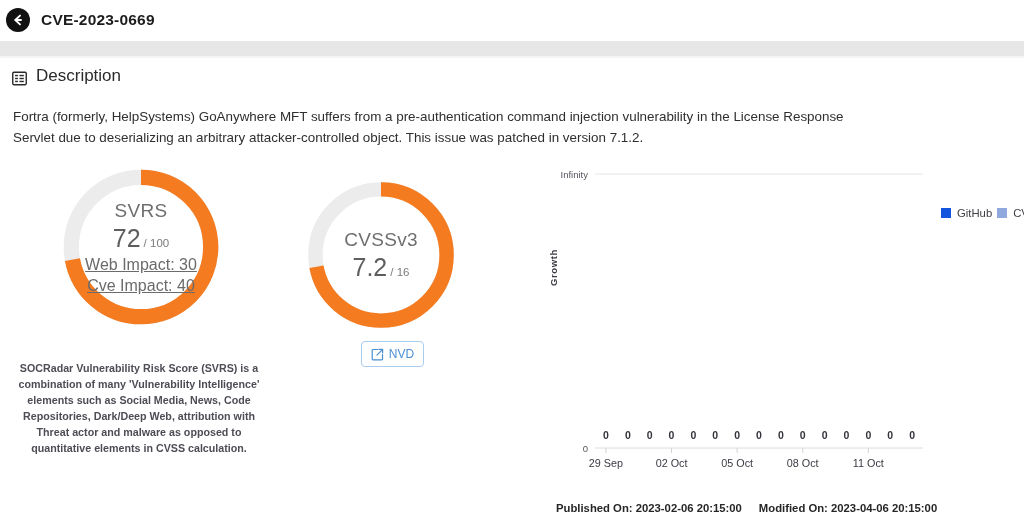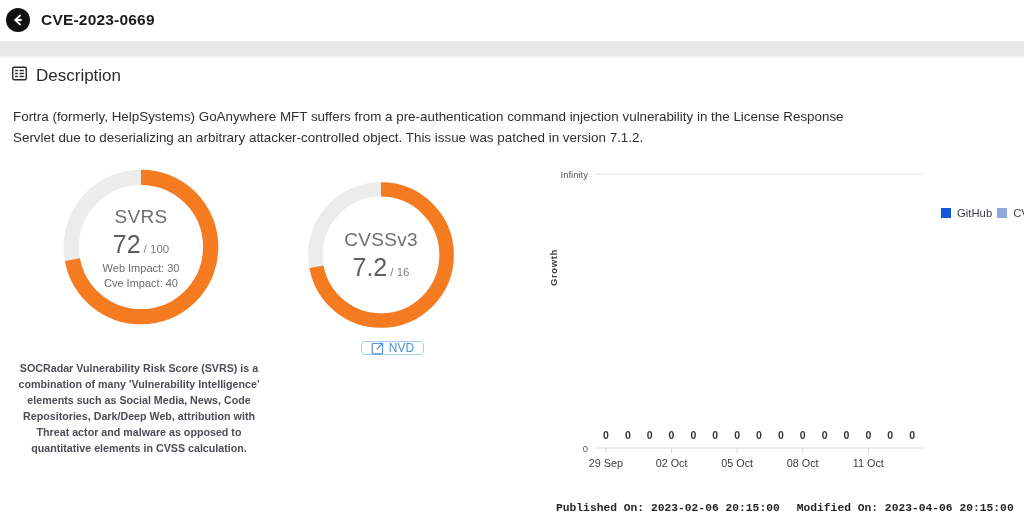--- a/index.html
+++ b/index.html
@@ -53,21 +53,21 @@
     left: 0; top: 56px;
     width: 1024px; height: 2px;
     background: #f4f4f5;
   }
 
   
   .desc-head {
     position: absolute;
     left: 12px; top: 66px;
     display: flex;
-    align-items: flex-start;
+    align-items: flex-end;
     gap: 9px;
   }
   .desc-icon { width: 15px; height: 15px; display: block; }
   .desc-label {
     font-size: 17px;
     color: #2b2b2b;
     font-weight: 400;
   }
   .tags { display: flex; gap: 7px; margin-left: 8px; }
   .tag {
@@ -125,43 +125,44 @@
   .g-score {
     font-size: 25px;
     color: #5e5e5e;
   }
   .g-max {
     font-size: 11.5px;
     color: #7b7b7b;
     margin-left: 3px;
   }
   .g-sub {
-    font-size: 11px;
+    font-size: 16px;
     color: #6b6b6b;
     margin-top: 3px;
+    text-decoration: underline;
   }
 
   
   .svrs-note {
     position: absolute;
     left: 8px; top: 340px;
     width: 262px;
     text-align: center;
     font-size: 10.7px;
     line-height: 16px;
     font-weight: bold;
     color: #4d4d55;
     margin-top: 20px;
   }
 
   
   .nvd-btn {
     position: absolute;
     left: 361px; top: 341px;
-    width: 63px; height: 14px;
+    width: 63px; height: 26px;
     border: 1px solid #a8cdf0;
     border-radius: 4px;
     background: #ffffff;
     display: flex;
     align-items: center;
     justify-content: center;
     gap: 5px;
     cursor: pointer;
   }
   .nvd-btn svg { display: block; }
@@ -215,21 +216,20 @@
 
   
   .dates {
     position: absolute;
     left: 556px; top: 502px;
     display: flex;
     gap: 17px;
     font-size: 11.3px;
     color: #262626;
     font-weight: bold;
-    font-family: Liberation Mono, monospace;
   }
   .date-item { white-space: nowrap; }
 </style>
 </head>
 <body>
 
 <div class="topbar">
   <div class="back-btn">
     <span>
       <svg width="14" height="14" viewBox="0 0 14 14">

